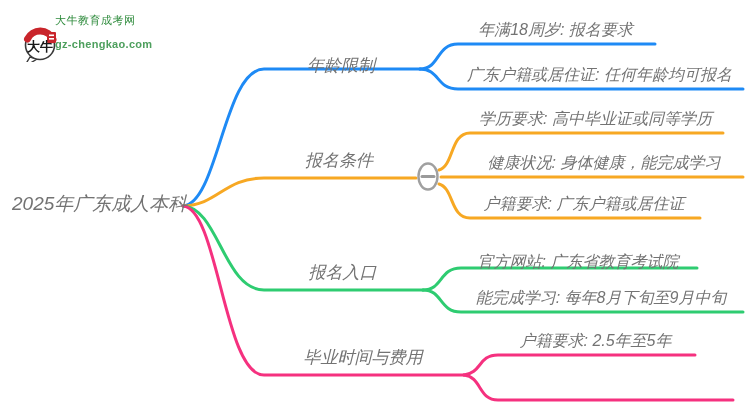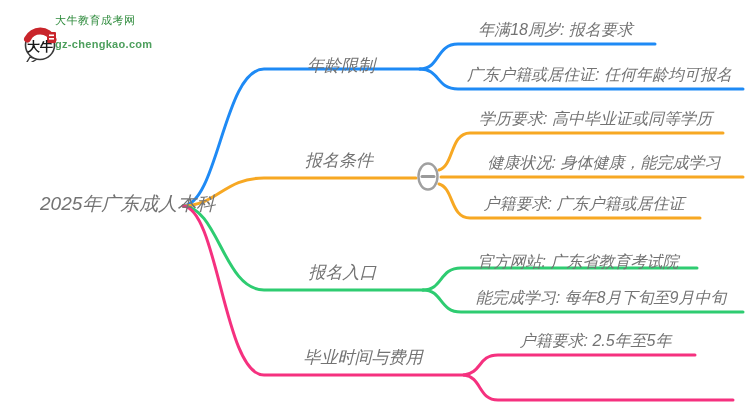--- a/index.html
+++ b/index.html
@@ -4,21 +4,21 @@
 <style>
   html,body{margin:0;padding:0;}
   body{
     width:750px;height:410px;position:relative;background:#ffffff;
     font-family:"Liberation Sans","DejaVu Sans",sans-serif;
     overflow:hidden;
   }
   #stage{position:absolute;inset:0;width:750px;height:410px;}
   svg.lines{position:absolute;left:0;top:0;pointer-events:none;}
   .txt{position:absolute;color:#737373;white-space:nowrap;font-style:italic;}
-  .root-label{left:12px;top:192px;width:174px;font-size:19px;line-height:24px;text-align:left;letter-spacing:0;margin-left:28px;}
+  .root-label{left:12px;top:192px;width:174px;font-size:19px;line-height:24px;text-align:left;letter-spacing:0;}
   .branch-label{font-size:17px;line-height:20px;text-align:center;}
   .leaf-label{font-size:16px;line-height:22px;text-align:center;}
   .logo{position:absolute;left:10px;top:12px;width:170px;height:50px;}
   .logo-mark{position:absolute;left:0;top:0;width:52px;height:50px;}
   .logo-name{position:absolute;left:45px;top:1px;font-size:11px;font-weight:normal;color:#2e8b3c;letter-spacing:0.5px;}
   .logo-domain{position:absolute;left:45px;top:26px;font-size:11px;font-weight:bold;color:#4d9f5d;letter-spacing:0.3px;}
   .collapse-btn{position:absolute;left:417px;top:162px;width:22px;height:29px;cursor:pointer;}
 </style>
 </head>
 <body>

